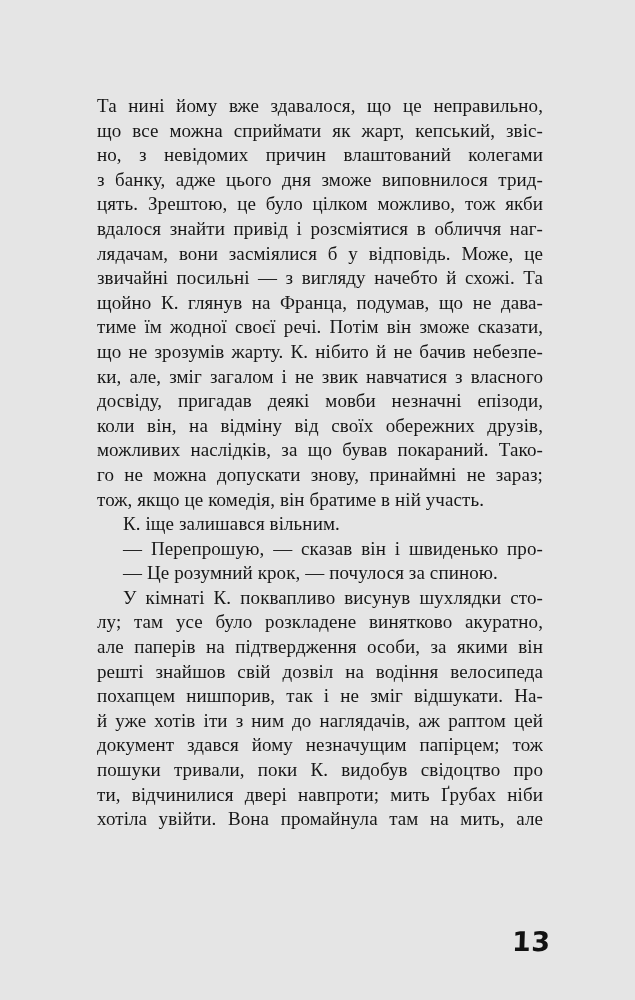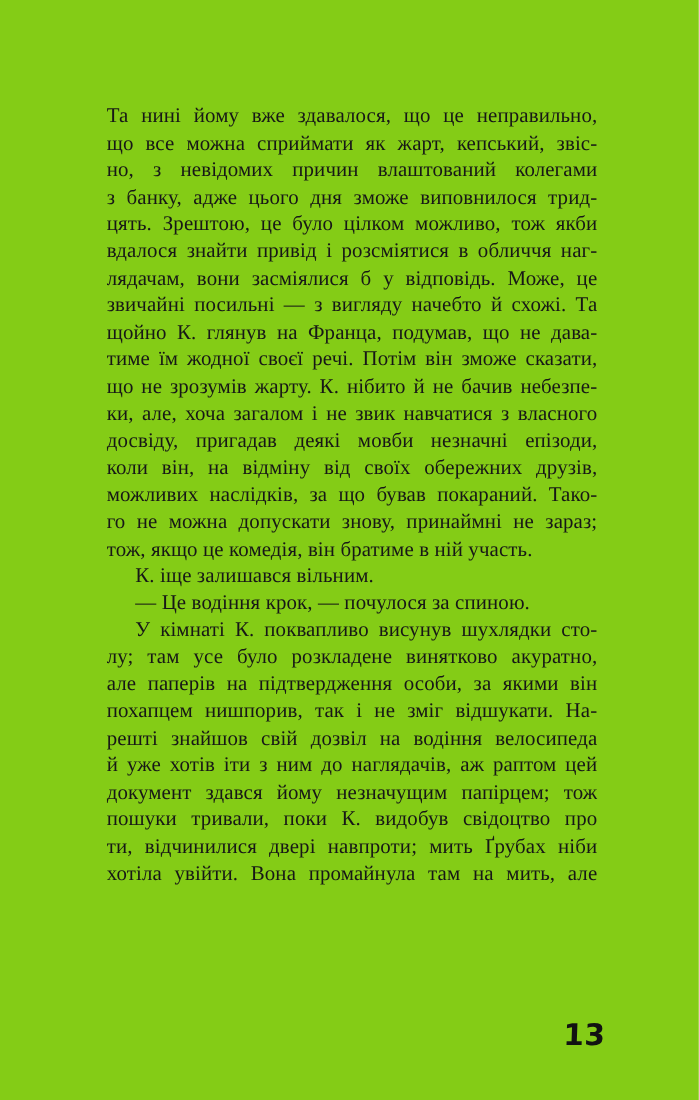--- a/index.html
+++ b/index.html
@@ -48,46 +48,47 @@
     font-size: 27px;
     line-height: 30px;
     color: #121212;
     letter-spacing: 0.5px;
     transform: skewX(-2deg);
   }
 </style>
 </head>
 <body>
 
-<div class="page" style="background: #84cc16;">
+<div class="page" style="background: #e5e5e5;">
   <div class="text-block" style="color: rgb(23, 23, 23);">
       <div class="line">Та нині йому вже здавалося, що це неправильно,</div>
       <div class="line">що все можна сприймати як жарт, кепський, звіс-</div>
       <div class="line">но, з невідомих причин влаштований колегами</div>
       <div class="line">з банку, адже цього дня зможе виповнилося трид-</div>
       <div class="line">цять. Зрештою, це було цілком можливо, тож якби</div>
       <div class="line">вдалося знайти привід і розсміятися в обличчя наг-</div>
       <div class="line">лядачам, вони засміялися б у відповідь. Може, це</div>
       <div class="line">звичайні посильні — з вигляду начебто й схожі. Та</div>
       <div class="line">щойно К. глянув на Франца, подумав, що не дава-</div>
       <div class="line">тиме їм жодної своєї речі. Потім він зможе сказати,</div>
       <div class="line">що не зрозумів жарту. К. нібито й не бачив небезпе-</div>
-      <div class="line">ки, але, хоча загалом і не звик навчатися з власного</div>
+      <div class="line">ки, але, зміг загалом і не звик навчатися з власного</div>
       <div class="line">досвіду, пригадав деякі мовби незначні епізоди,</div>
       <div class="line">коли він, на відміну від своїх обережних друзів,</div>
       <div class="line">можливих наслідків, за що бував покараний. Тако-</div>
       <div class="line">го не можна допускати знову, принаймні не зараз;</div>
       <div class="line end">тож, якщо це комедія, він братиме в ній участь.</div>
       <div class="line end indent">К. іще залишався вільним.</div>
-      <div class="line end indent">— Це водіння крок, — почулося за спиною.</div>
+      <div class="line indent">— Перепрошую, — сказав він і швиденько про-</div>
+      <div class="line end indent">— Це розумний крок, — почулося за спиною.</div>
       <div class="line indent">У кімнаті К. поквапливо висунув шухлядки сто-</div>
       <div class="line">лу; там усе було розкладене винятково акуратно,</div>
       <div class="line">але паперів на підтвердження особи, за якими він</div>
+      <div class="line">решті знайшов свій дозвіл на водіння велосипеда</div>
       <div class="line">похапцем нишпорив, так і не зміг відшукати. На-</div>
-      <div class="line">решті знайшов свій дозвіл на водіння велосипеда</div>
       <div class="line">й уже хотів іти з ним до наглядачів, аж раптом цей</div>
       <div class="line">документ здався йому незначущим папірцем; тож</div>
       <div class="line">пошуки тривали, поки К. видобув свідоцтво про</div>
       <div class="line">ти, відчинилися двері навпроти; мить Ґрубах ніби</div>
       <div class="line">хотіла увійти. Вона промайнула там на мить, але</div>
     </div>
   <div class="page-number">13</div>
 </div>
 
 </body></html>

